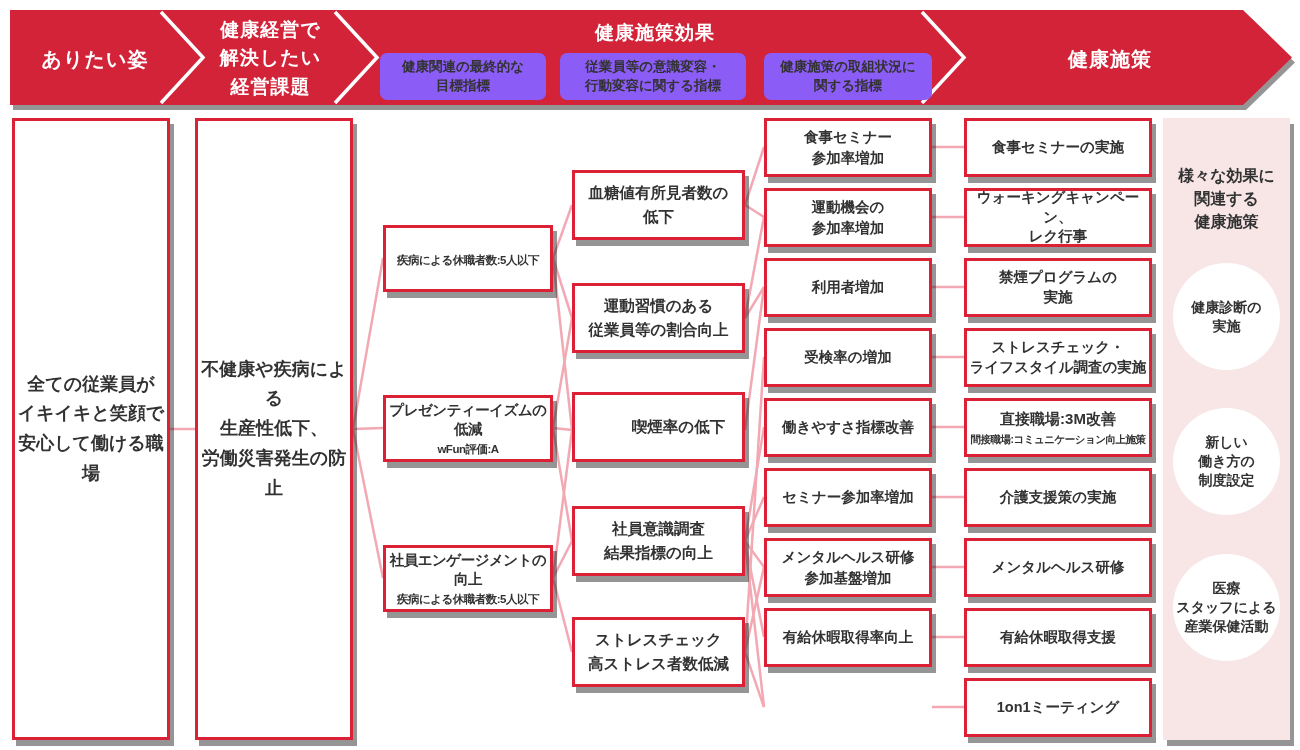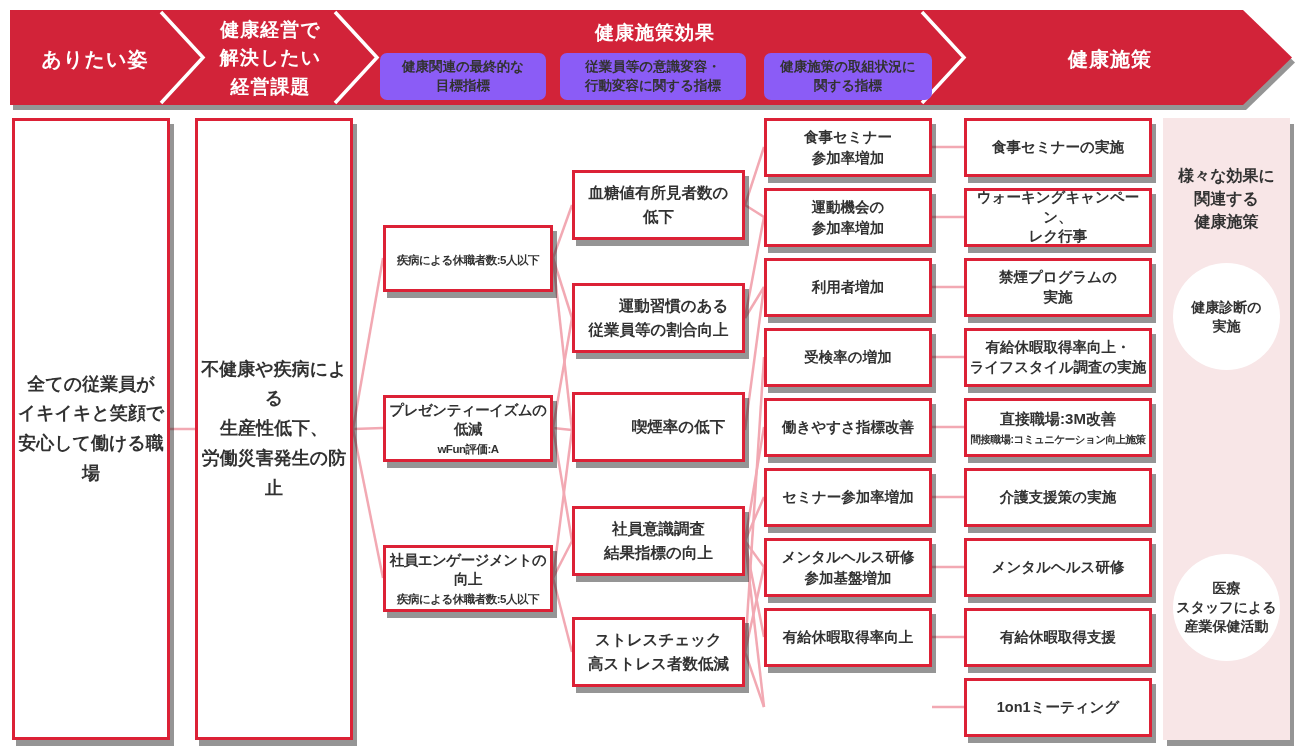--- a/index.html
+++ b/index.html
@@ -136,21 +136,21 @@
     <div class="t">プレゼンティーイズムの低減</div>
     <div class="s">wFun評価:A</div>
   </div>
   <div class="bx c3" style="top:545px;">
     <div class="t">社員エンゲージメントの向上</div>
     <div class="s">疾病による休職者数:5人以下</div>
   </div>
 
   <div class="bx c4 pl" style="top:170px;">血糖値有所見者数の
 低下</div>
-  <div class="bx c4 pl" style="top:283px;text-align:right;">運動習慣のある
+  <div class="bx c4 pl" style="top:283px;">運動習慣のある
 従業員等の割合向上</div>
   <div class="bx c4 pl" style="top:392px;padding-left:40px;">喫煙率の低下</div>
   <div class="bx c4 pl" style="top:506px;">社員意識調査
 結果指標の向上</div>
   <div class="bx c4 pl" style="top:617px;">ストレスチェック
 高ストレス者数低減</div>
 
   <div class="bx c5 pl" style="top:118px;">食事セミナー
 参加率増加</div>
   <div class="bx c5 pl" style="top:188px;">運動機会の
@@ -161,35 +161,38 @@
   <div class="bx c5 pl" style="top:468px;">セミナー参加率増加</div>
   <div class="bx c5 pl" style="top:538px;">メンタルヘルス研修
 参加基盤増加</div>
   <div class="bx c5 pl" style="top:608px;">有給休暇取得率向上</div>
 
   <div class="bx c6 pl" style="top:118px;">食事セミナーの実施</div>
   <div class="bx c6 pl" style="top:188px;">ウォーキングキャンペーン、
 レク行事</div>
   <div class="bx c6 pl" style="top:258px;">禁煙プログラムの
 実施</div>
-  <div class="bx c6 pl" style="top:328px;">有給休暇取得率向上・
+  <div class="bx c6 pl" style="top:328px;">ストレスチェック・
 ライフスタイル調査の実施</div>
   <div class="bx c6" style="top:398px;">
     <div class="t2">直接職場:3M改善</div>
     <div class="s2">間接職場:コミュニケーション向上施策</div>
   </div>
   <div class="bx c6 pl" style="top:468px;">介護支援策の実施</div>
   <div class="bx c6 pl" style="top:538px;">メンタルヘルス研修</div>
   <div class="bx c6 pl" style="top:608px;">有給休暇取得支援</div>
   <div class="bx c6 pl" style="top:678px;">1on1ミーティング</div>
 
   <div id="sidebar">
     <div class="head pl">様々な効果に
 関連する
 健康施策</div>
     <div class="circle cc1 pl">健康診断の
 実施</div>
+    <div class="circle cc2 pl">新しい
+働き方の
+制度設定</div>
     <div class="circle cc3 pl">医療
 スタッフによる
 産業保健活動</div>
   </div>
 
 </div>
 
 </body></html>

